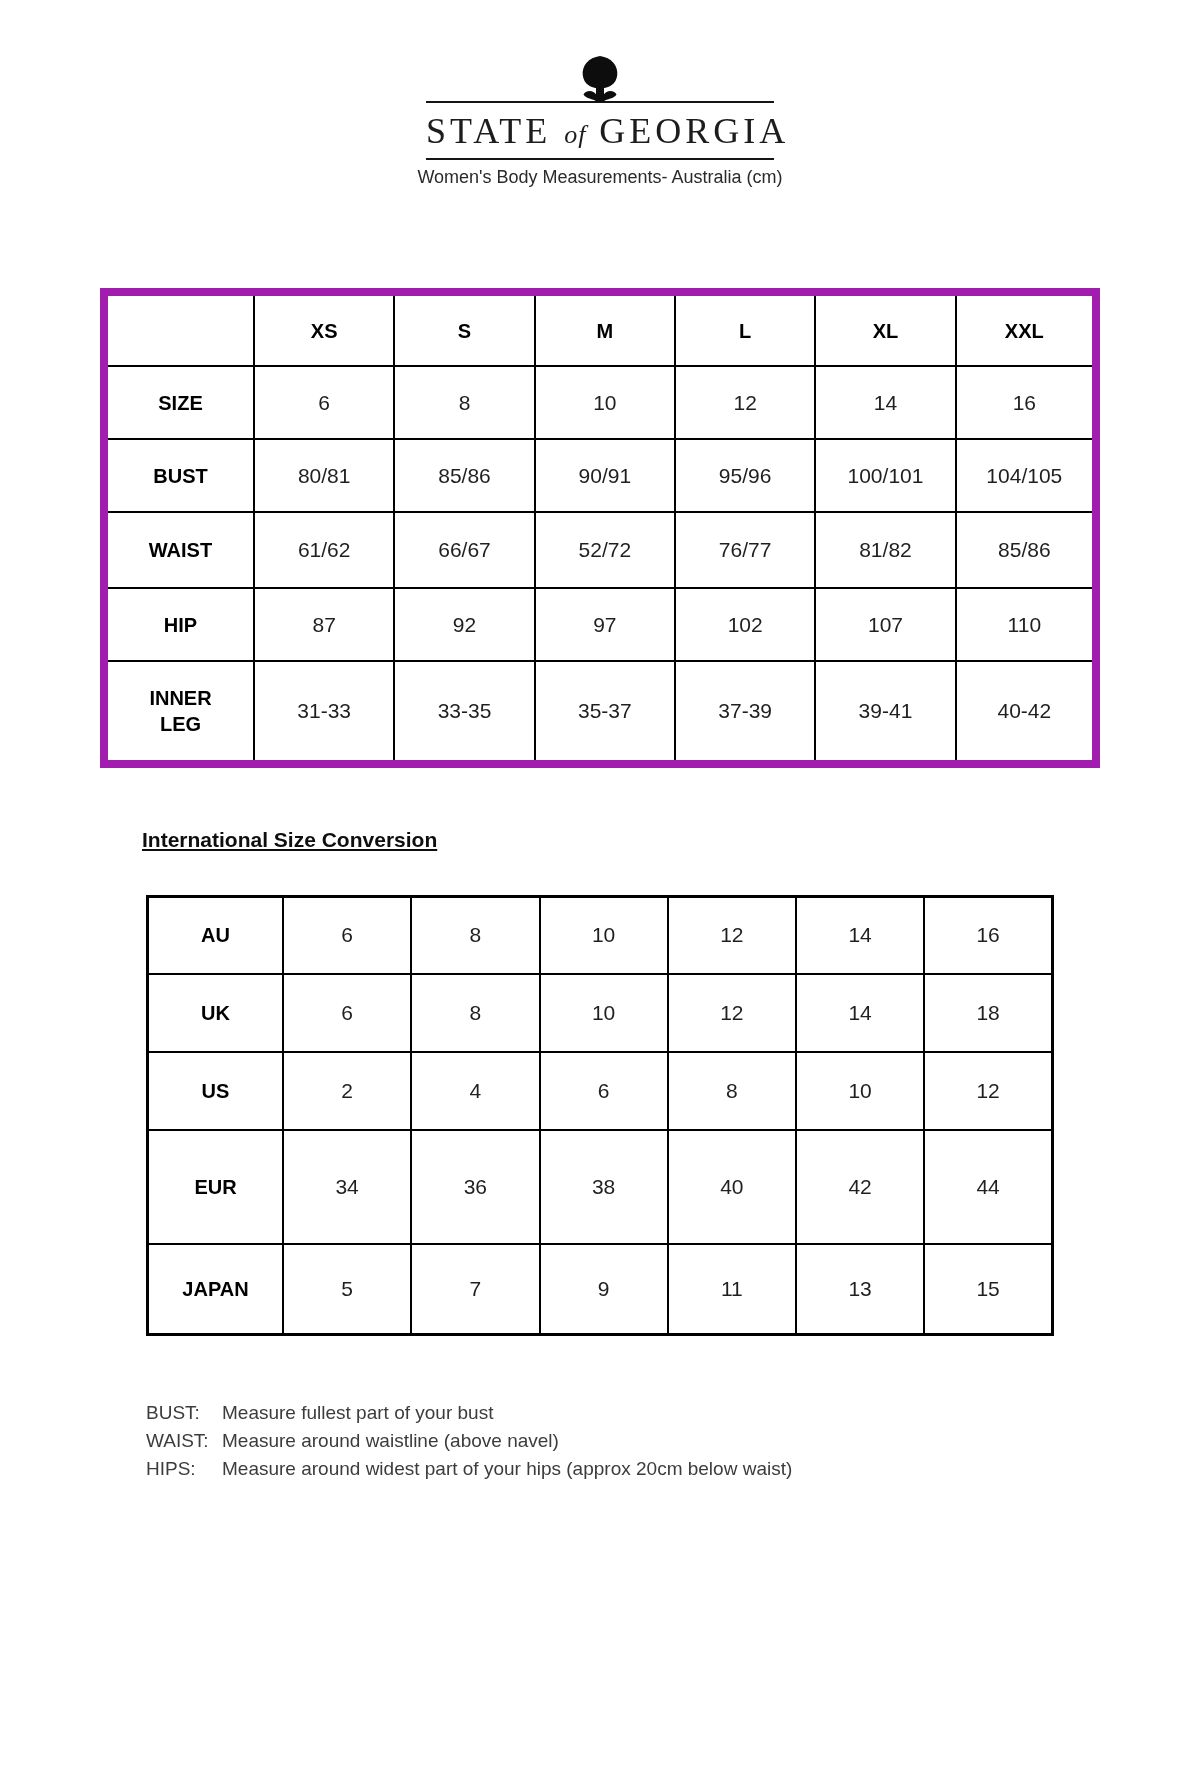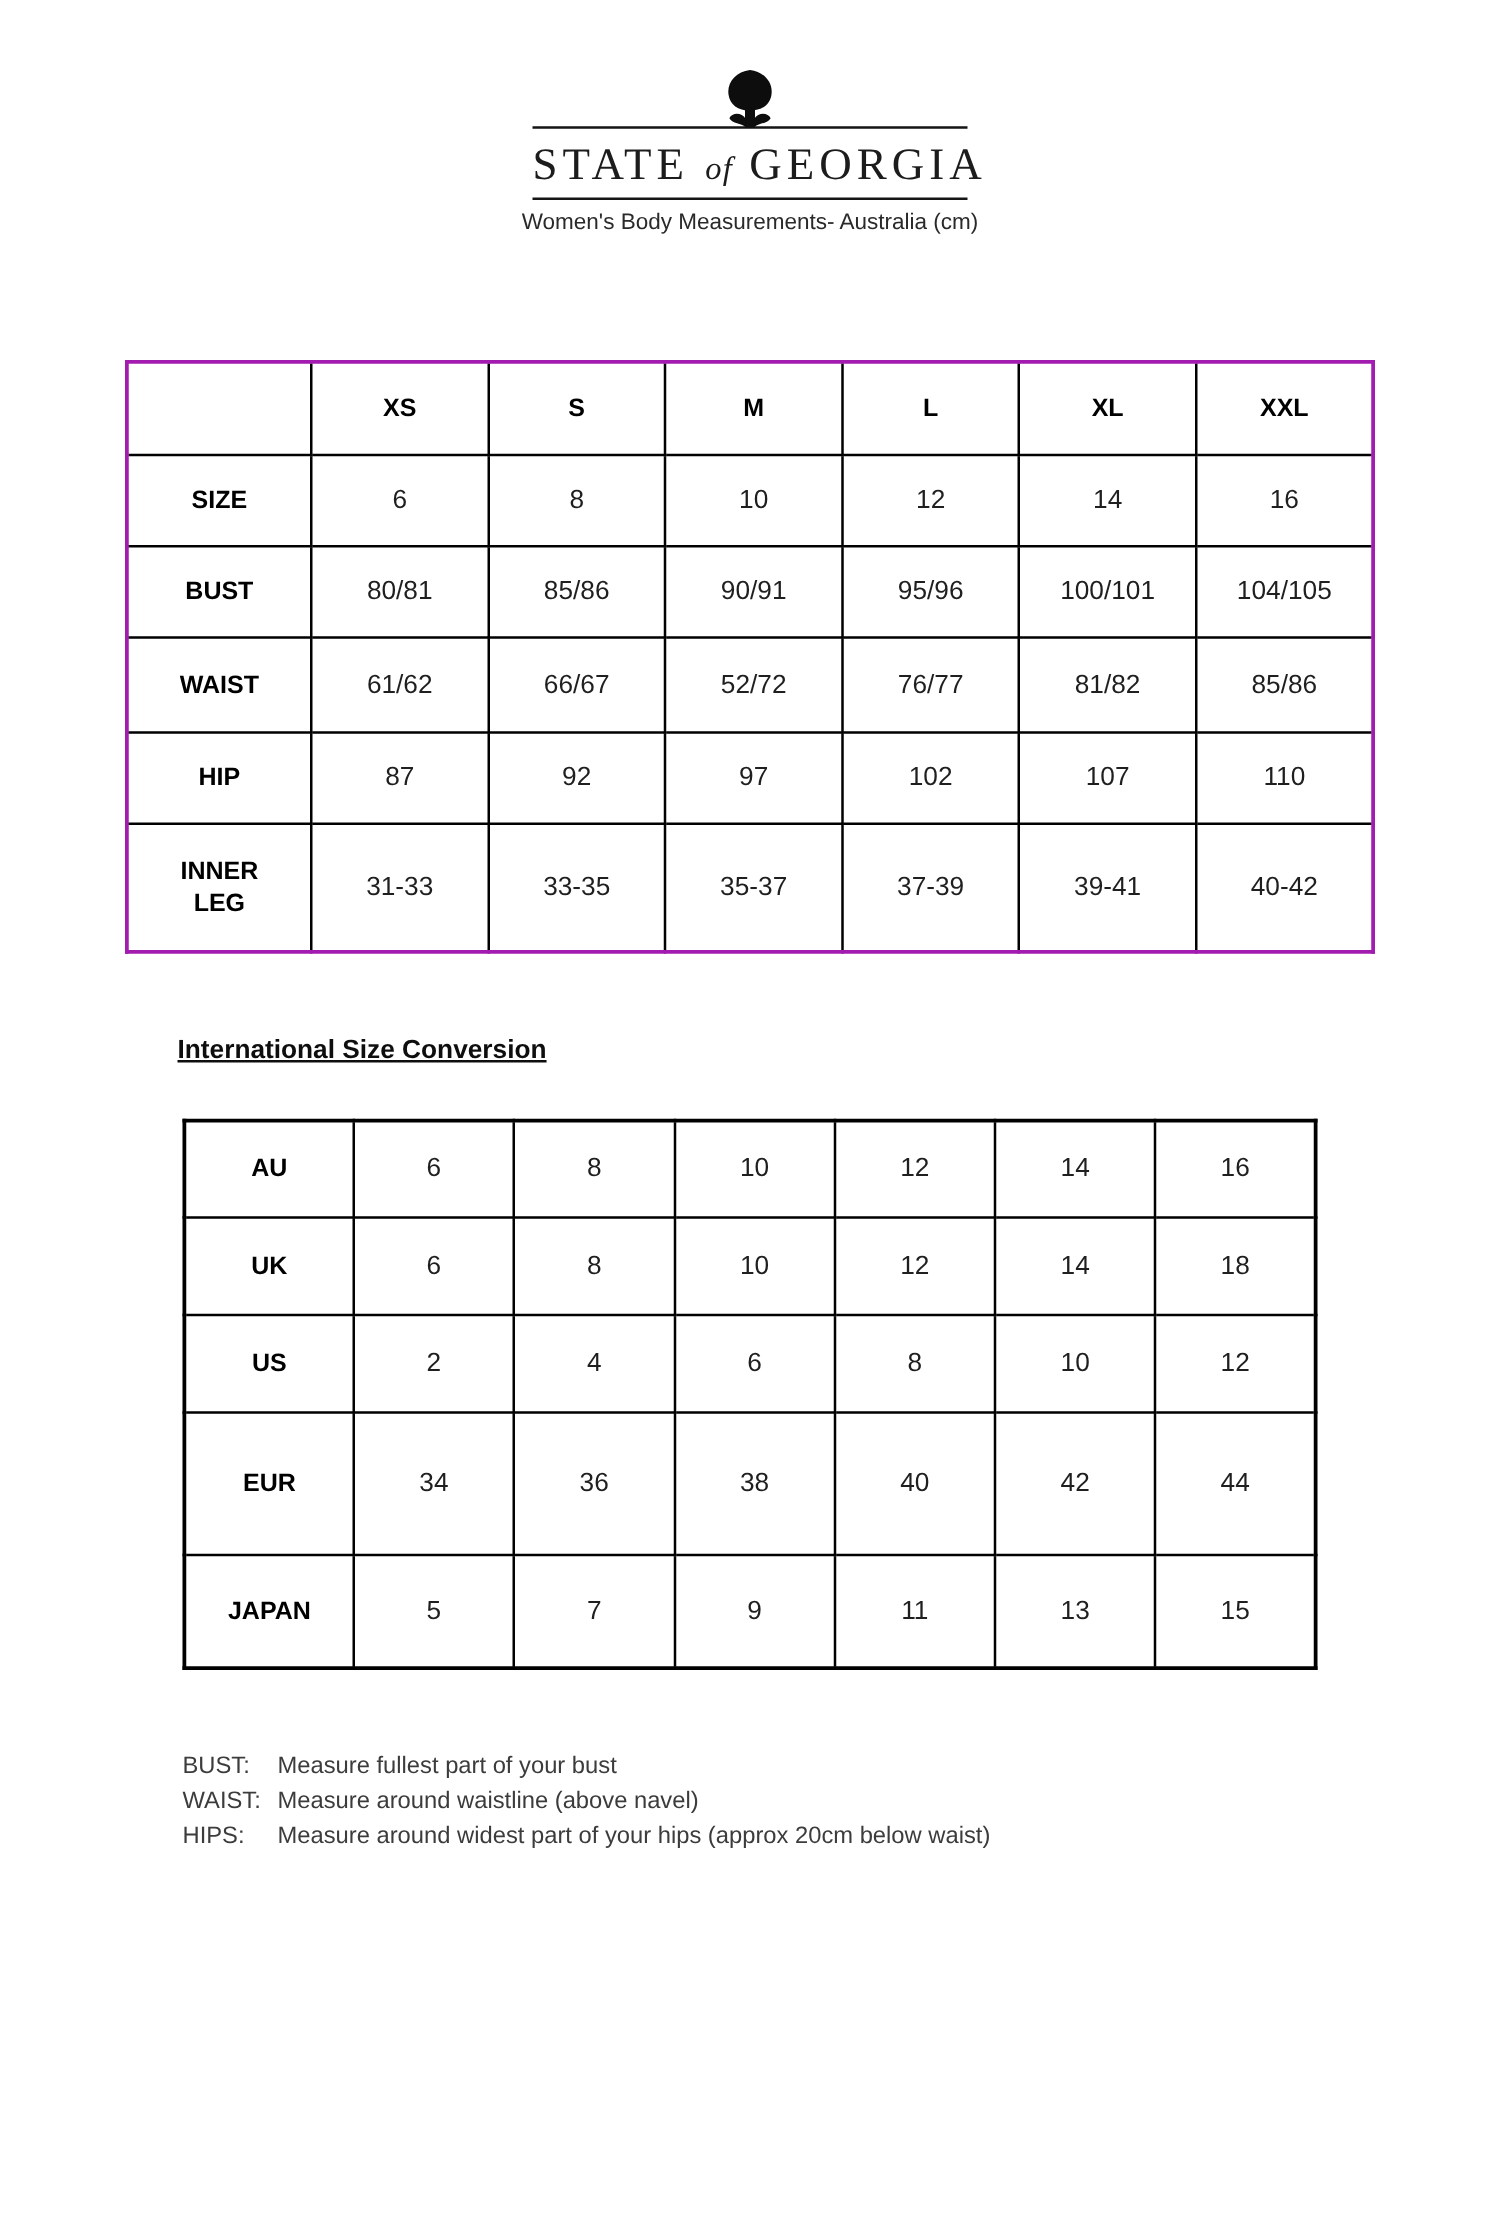--- a/index.html
+++ b/index.html
@@ -28,21 +28,21 @@
   .page-subtitle{margin-top:7px;font-size:18px;color:#2a2a2a;}
 
   
   table{border-collapse:collapse;table-layout:fixed;position:absolute;background:#fff;}
   th,td{
     border:2px solid #000;text-align:center;vertical-align:middle;
     font-size:21px;font-weight:normal;color:#1f1f1f;white-space:pre-line;
   }
   thead th, tbody th{font-weight:bold;font-size:20px;color:#000;line-height:26px;}
 
-  .t1{left:100px;top:288px;width:1000px;border:3px solid #a21caf;}
+  .t1{left:100px;top:288px;width:1000px;border:8px solid #a21caf;}
   .t1 tr > :first-child{width:143px;}
   .t1 thead tr{height:74px;}
   .t1 tbody tr:nth-child(1){height:73px;}
   .t1 tbody tr:nth-child(2){height:73px;}
   .t1 tbody tr:nth-child(3){height:76px;}
   .t1 tbody tr:nth-child(4){height:73px;}
   .t1 tbody tr:nth-child(5){height:103px;}
 
   .conversion-heading{
     position:absolute;left:142px;top:828px;

